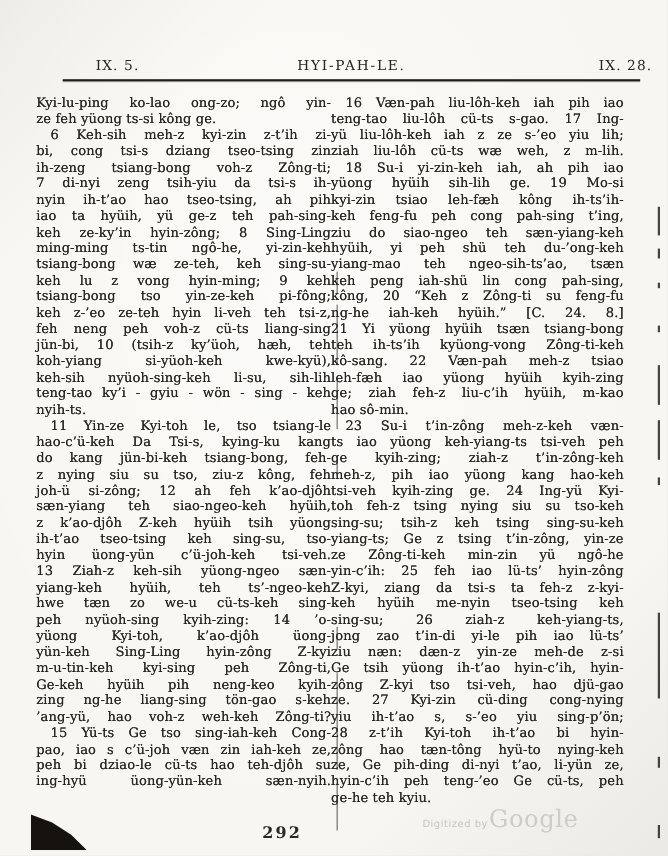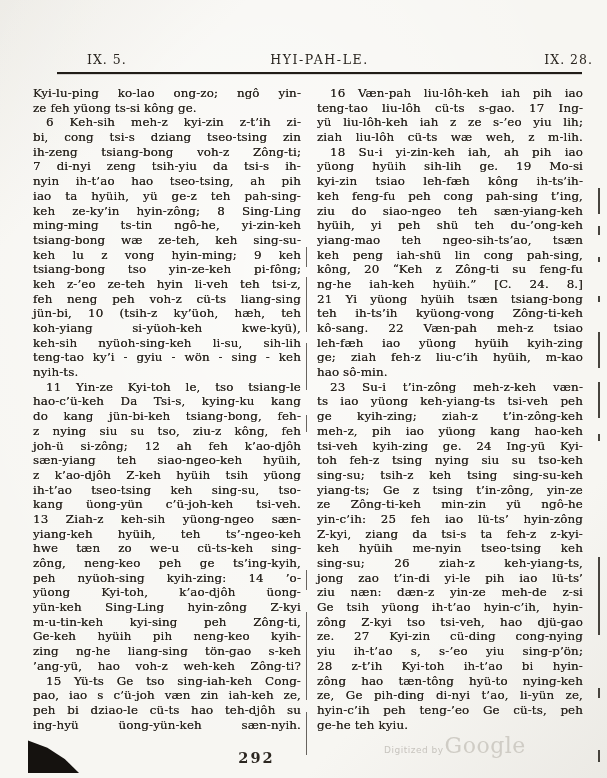--- a/index.html
+++ b/index.html
@@ -17,21 +17,21 @@
   }
   
   .header{position:absolute;top:52px;left:16px;width:607px;height:16px;font-size:12.5px;letter-spacing:1px;}
   .href-left{position:absolute;left:71px;top:0;}
   .htitle{position:absolute;left:0;right:0;top:0;text-align:center;letter-spacing:1.6px;}
   .href-right{position:absolute;right:30px;top:0;}
   .hrule{position:absolute;top:72px;left:57px;width:525px;height:2px;background:#211d18;box-shadow:0 1px 0 rgba(33,29,24,0.15);}
   
   .col{position:absolute;top:86px;}
   .col.left{left:33px;width:268px;}
-  .col.right{left:317px;width:266px;}
+  .col.right{left:301px;width:266px;}
   .line{
     height:14.7px;line-height:14.7px;font-size:11.9px;
     text-align:justify;text-align-last:justify;
     white-space:normal;letter-spacing:0.1px;
     text-shadow:0 0 0.45px rgba(41,36,30,0.85);
   }
   .line.end{text-align-last:left;}
   .line.indent{padding-left:13px;}
   
   .pagenum{position:absolute;top:749px;left:0;width:513px;text-align:center;font-size:14.5px;font-weight:bold;letter-spacing:2px;color:#2c2721;}
@@ -82,25 +82,24 @@
       <div class="line">teng-tao ky’i - gyiu - wön - sing - keh</div>
       <div class="line end">nyih-ts.</div>
       <div class="line indent">11 Yin-ze Kyi-toh le, tso tsiang-le</div>
       <div class="line">hao-c’ü-keh Da Tsi-s, kying-ku kang</div>
       <div class="line">do kang jün-bi-keh tsiang-bong, feh-</div>
       <div class="line">z nying siu su tso, ziu-z kông, feh</div>
       <div class="line">joh-ü si-zông; 12 ah feh k’ao-djôh</div>
       <div class="line">sæn-yiang teh siao-ngeo-keh hyüih,</div>
       <div class="line">z k’ao-djôh Z-keh hyüih tsih yüong</div>
       <div class="line">ih-t’ao tseo-tsing keh sing-su, tso-</div>
-      <div class="line">kang üong-yün c’ü-joh-keh tsi-veh.</div>
+      <div class="line">hyin üong-yün c’ü-joh-keh tsi-veh.</div>
       <div class="line">13 Ziah-z keh-sih yüong-ngeo sæn-</div>
       <div class="line">yiang-keh hyüih, teh ts’-ngeo-keh</div>
       <div class="line">hwe tæn zo we-u cü-ts-keh sing-</div>
-      <div class="line">zông, neng-keo peh ge ts’ing-kyih,</div>
       <div class="line">peh nyüoh-sing kyih-zing: 14 ’o-</div>
       <div class="line">yüong Kyi-toh, k’ao-djôh üong-</div>
       <div class="line">yün-keh Sing-Ling hyin-zông Z-kyi</div>
       <div class="line">m-u-tin-keh kyi-sing peh Zông-ti,</div>
       <div class="line">Ge-keh hyüih pih neng-keo kyih-</div>
       <div class="line">zing ng-he liang-sing tön-gao s-keh</div>
       <div class="line">’ang-yü, hao voh-z weh-keh Zông-ti?</div>
       <div class="line indent">15 Yü-ts Ge tso sing-iah-keh Cong-</div>
       <div class="line">pao, iao s c’ü-joh væn zin iah-keh ze,</div>
       <div class="line">peh bi dziao-le cü-ts hao teh-djôh su</div>

